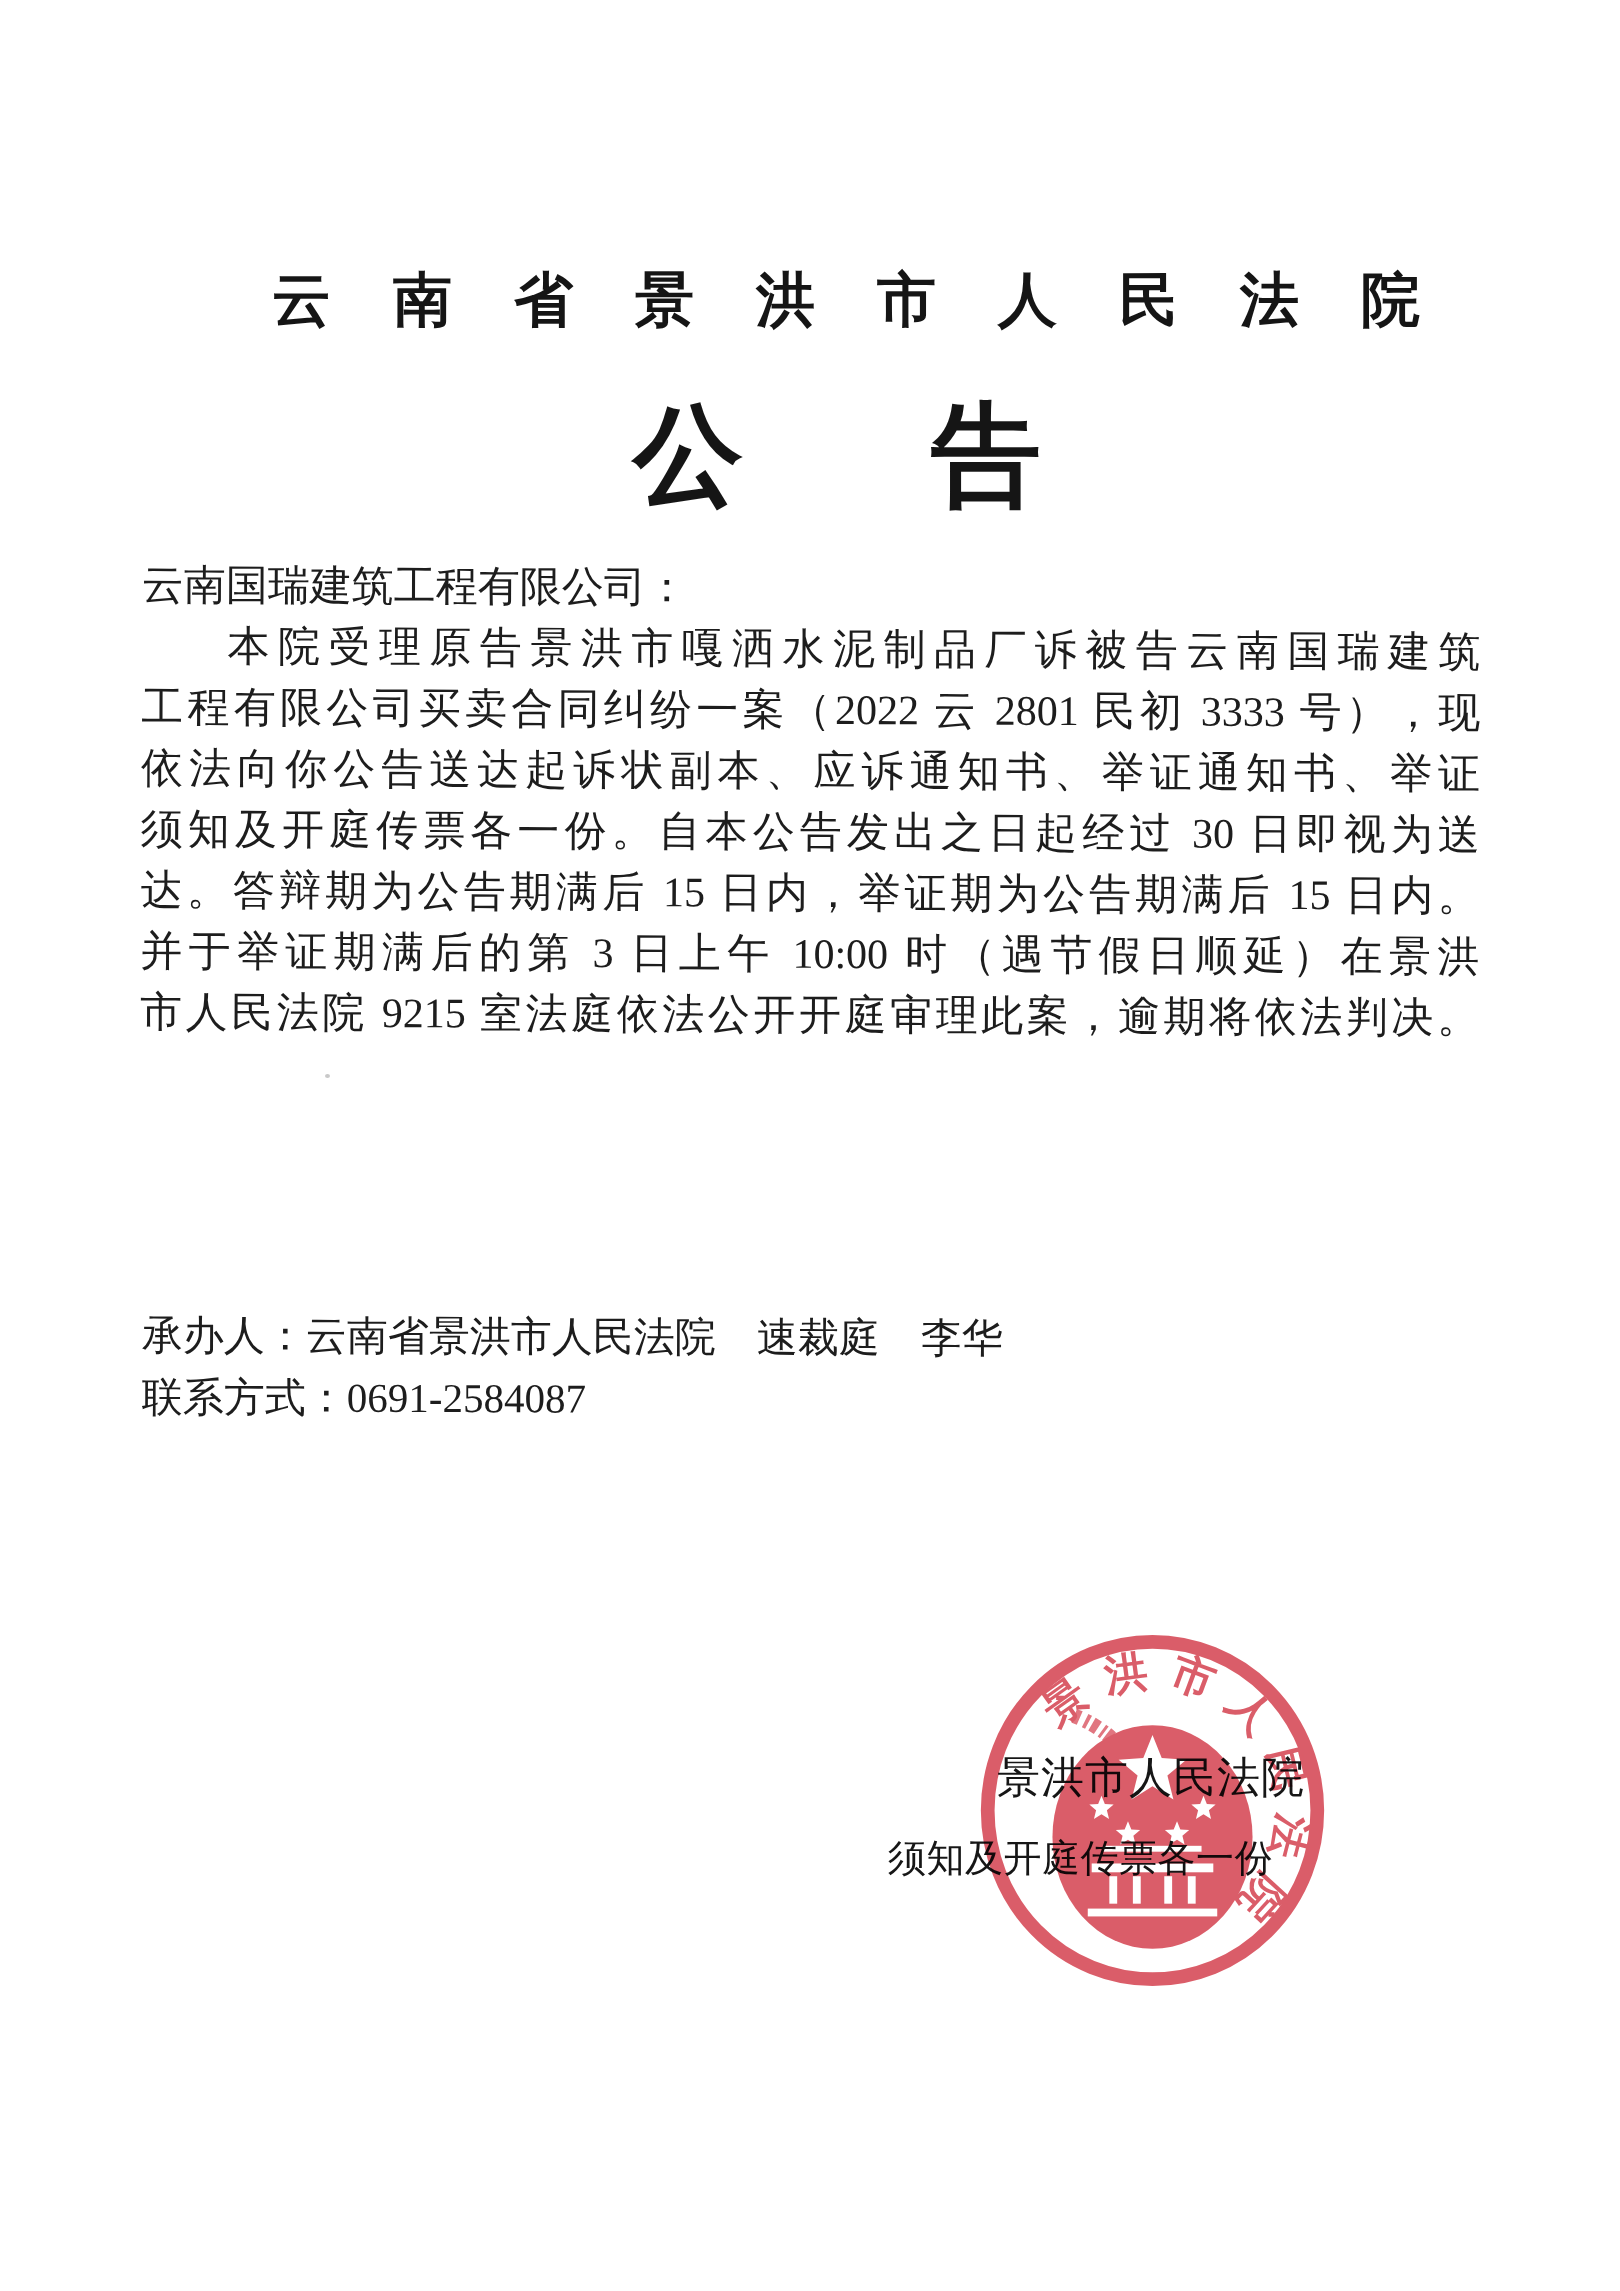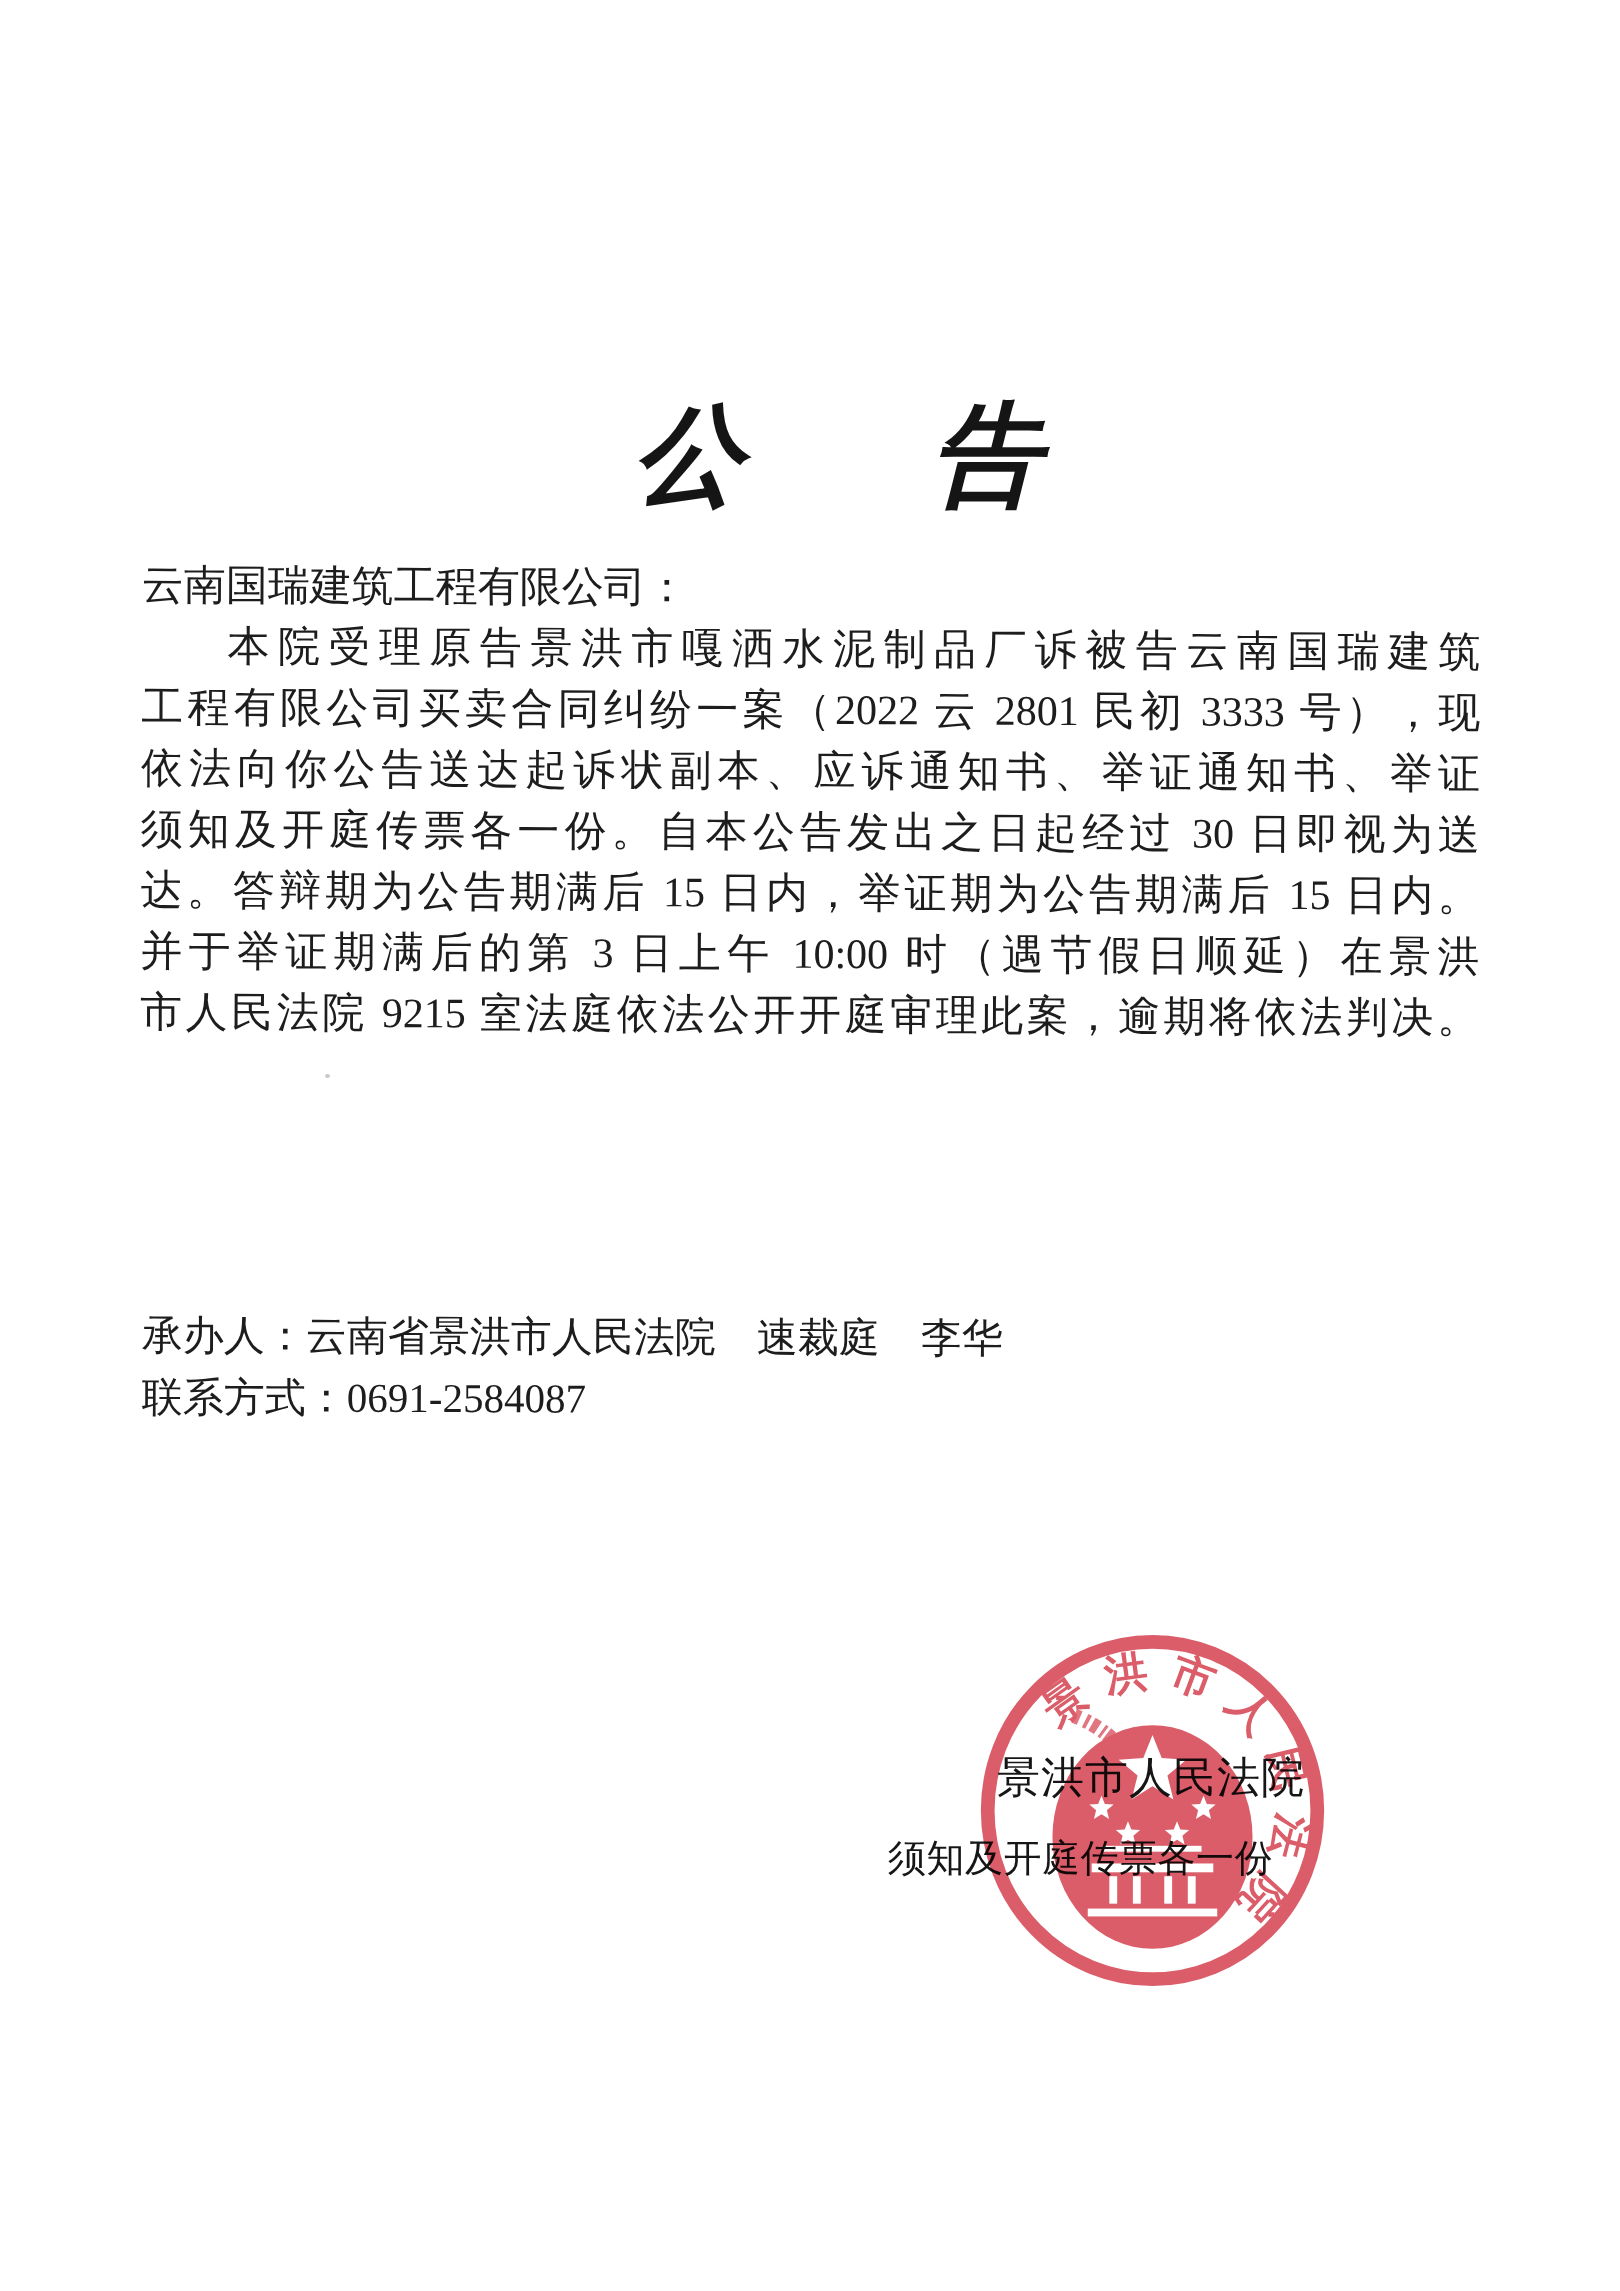--- a/index.html
+++ b/index.html
@@ -13,21 +13,21 @@
     color:#1d1d1d;
   }
   .court-title{
     position:absolute;left:272px;top:261px;
     font-size:59px;font-weight:bold;color:#151515;
     letter-spacing:62px;white-space:nowrap;
   }
   .notice-heading{
     position:absolute;left:633px;top:382px;
     font-size:110px;font-weight:bold;color:#151515;
-    letter-spacing:39px;white-space:nowrap;font-style:italic;
+    letter-spacing:39px;white-space:nowrap;
   }
   .body-block{
     position:absolute;left:142px;top:555px;width:1339px;
     font-size:42px;line-height:61px;
     transform:rotate(0.25deg);transform-origin:0 0;
   }
   .body-line{
     text-align:justify;
     text-align-last:justify;
     text-justify:inter-character;
@@ -66,20 +66,21 @@
   .speck{
     position:absolute;left:325px;top:1074px;
     width:4.9px;height:3.9px;background:#c9c9c9;border-radius:50%;
   }
 </style>
 </head>
 <body>
 
 <div class="page">
 
+  <div class="court-title">云南省景洪市人民法院</div>
 
   <div class="notice-heading">公　告</div>
 
   <div class="body-block">
     <div class="recipient-line">云南国瑞建筑工程有限公司：</div>
     <div class="body-line indent">本院受理原告景洪市嘎洒水泥制品厂诉被告云南国瑞建筑</div>
     <div class="body-line">工程有限公司买卖合同纠纷一案（2022 云 2801 民初 3333 号），现</div>
     <div class="body-line">依法向你公告送达起诉状副本、应诉通知书、举证通知书、举证</div>
     <div class="body-line">须知及开庭传票各一份。自本公告发出之日起经过 30 日即视为送</div>
     <div class="body-line">达。答辩期为公告期满后 15 日内，举证期为公告期满后 15 日内。</div>

